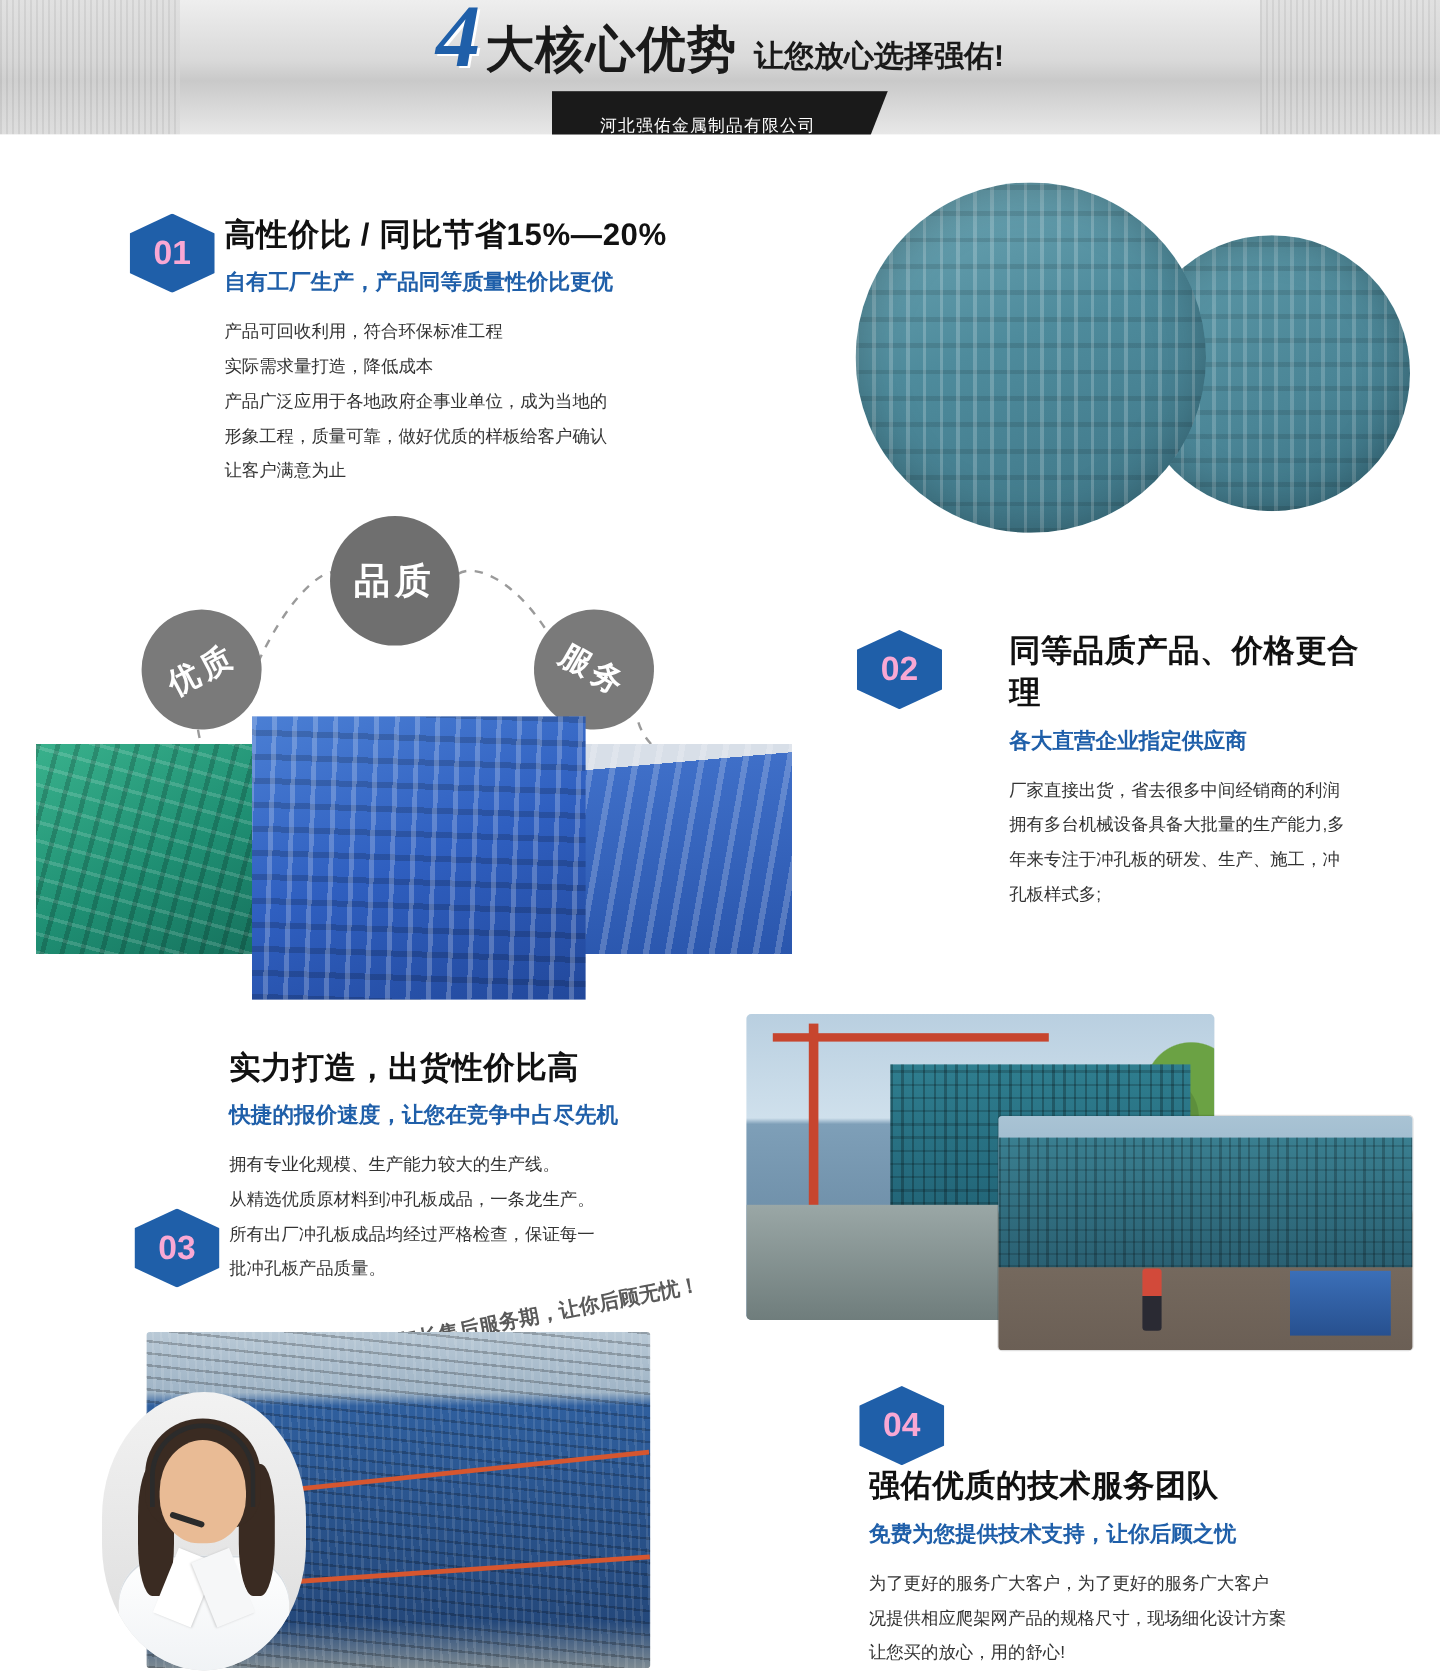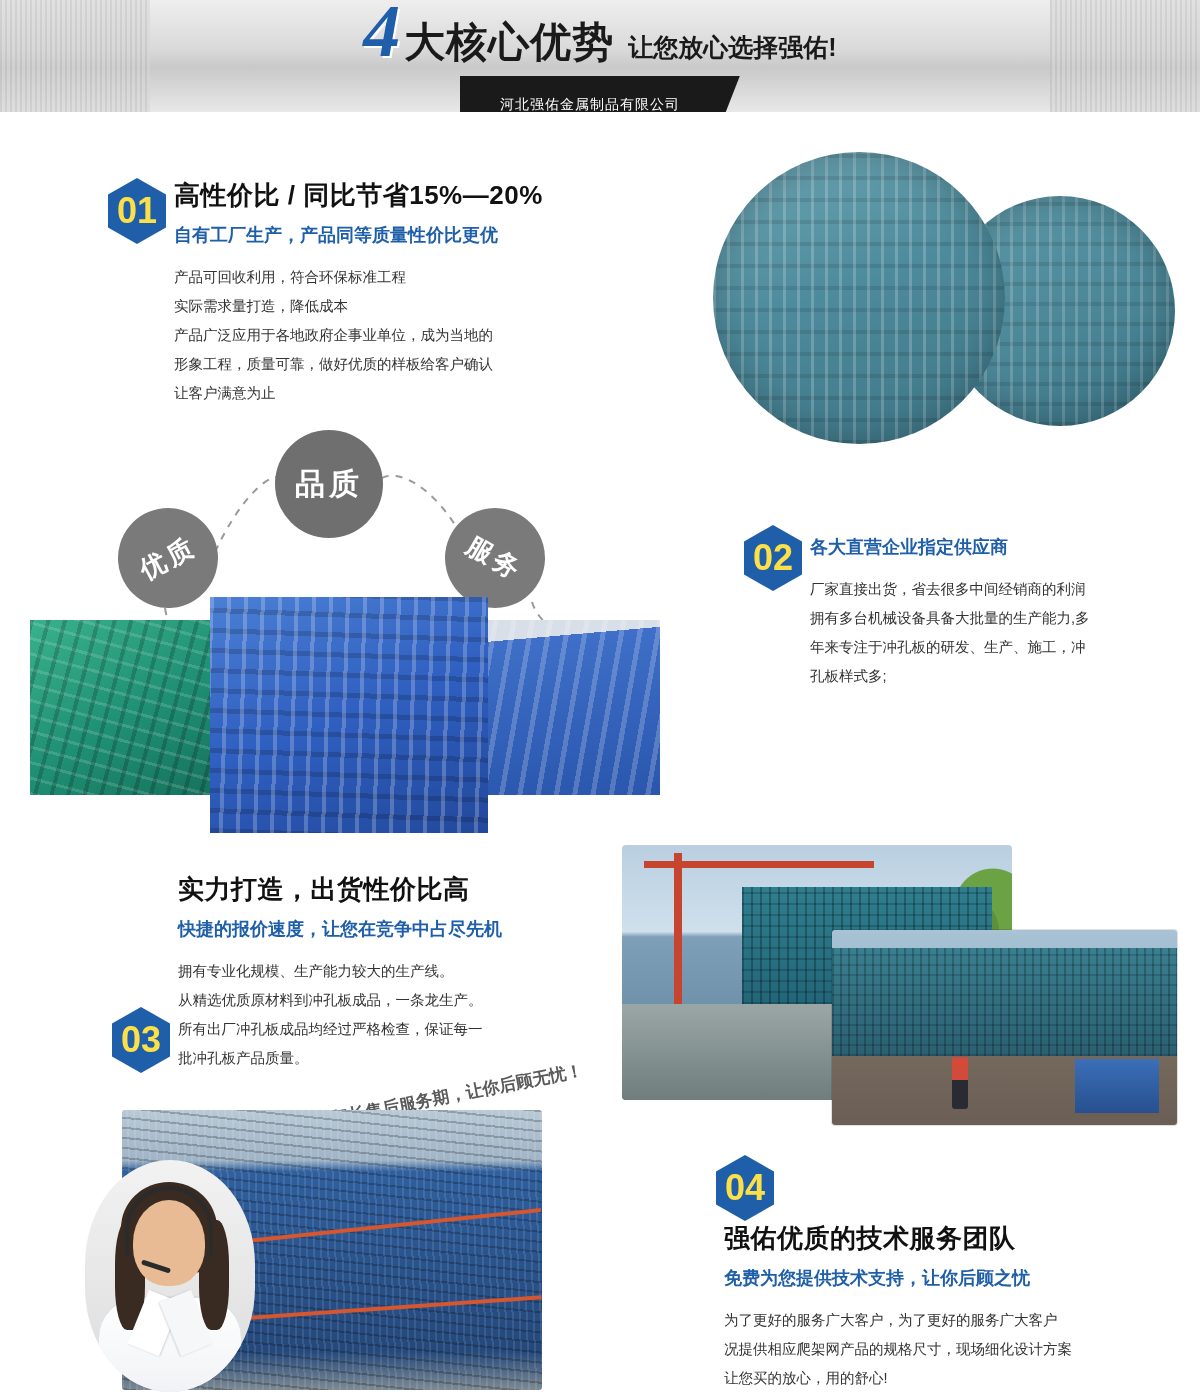--- a/index.html
+++ b/index.html
@@ -52,24 +52,24 @@
     background: #1a1a1a;
     color: #ffffff;
     font-size: 14px;
     padding: 20px 60px 5px 40px;
     letter-spacing: 1px;
     clip-path: polygon(0 0, 100% 0, 94% 100%, 0% 100%);
   }
 
   
   .hexnum {
-    width: 58px; height: 66px;
+    width: 71px; height: 66px;
     background: #1f5fa9;
     clip-path: polygon(50% 0%, 100% 25%, 100% 75%, 50% 100%, 0% 75%, 0% 25%);
-    color: #fde047; font-size: 36px; font-weight: bold;
+    color: #f9a8d4; font-size: 28px; font-weight: bold;
     display: flex; align-items: center; justify-content: center;
     flex: 0 0 auto;
   }
   .blk { position: absolute; display: flex; }
   .blk .txtcol { margin-left: 8px; }
   .h1line { font-size: 26px; font-weight: bold; color: #111; letter-spacing: .5px; }
   .h2line { font-size: 18px; font-weight: bold; color: #1f5fa9; margin-top: 10px; }
   .body-text { margin-top: 16px; font-size: 14.5px; color: #333; line-height: 2.0; }
 
   
@@ -305,23 +305,24 @@
   </svg>
   <div class="bubble b-main">品质</div>
   <div class="bubble b-left">优质</div>
   <div class="bubble b-right">服务</div>
 </div>
 
 <div class="photo img-green"></div>
 <div class="photo img-blue-wave"></div>
 <div class="photo img-blue-tall"></div>
 
-<div class="blk" style="left:744px; top:525px; width:440px;">
+<div class="blk" style="left:714px; top:525px; width:440px;gap:48px;">
   <div class="hexnum">02</div>
   <div class="txtcol">
+    <div class="h1line">同等品质产品、价格更合理</div>
     <div class="h2line">各大直营企业指定供应商</div>
     <div class="body-text">
       <div>厂家直接出货，省去很多中间经销商的利润</div>
       <div>拥有多台机械设备具备大批量的生产能力,多</div>
       <div>年来专注于冲孔板的研发、生产、施工，冲</div>
       <div>孔板样式多;</div>
     </div>
   </div>
 </div>
 

